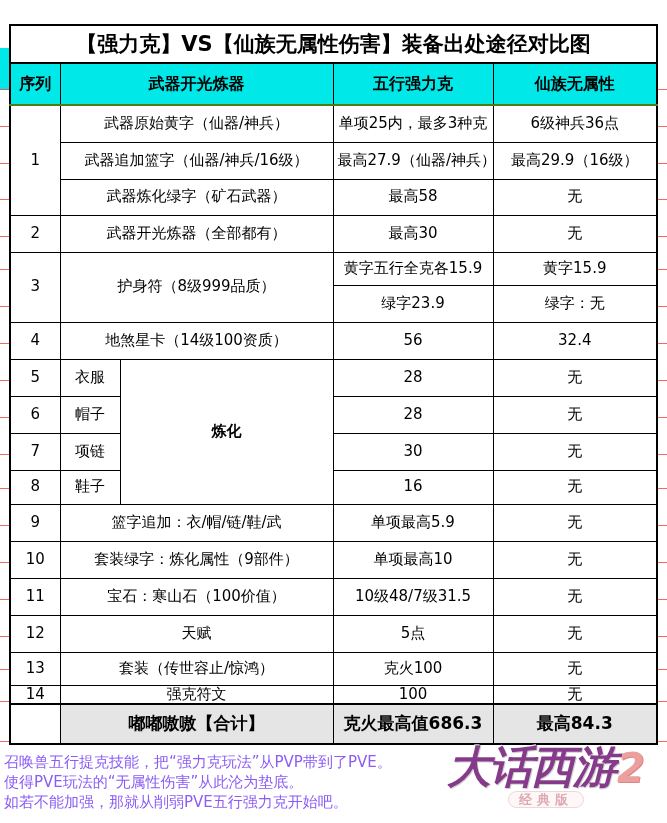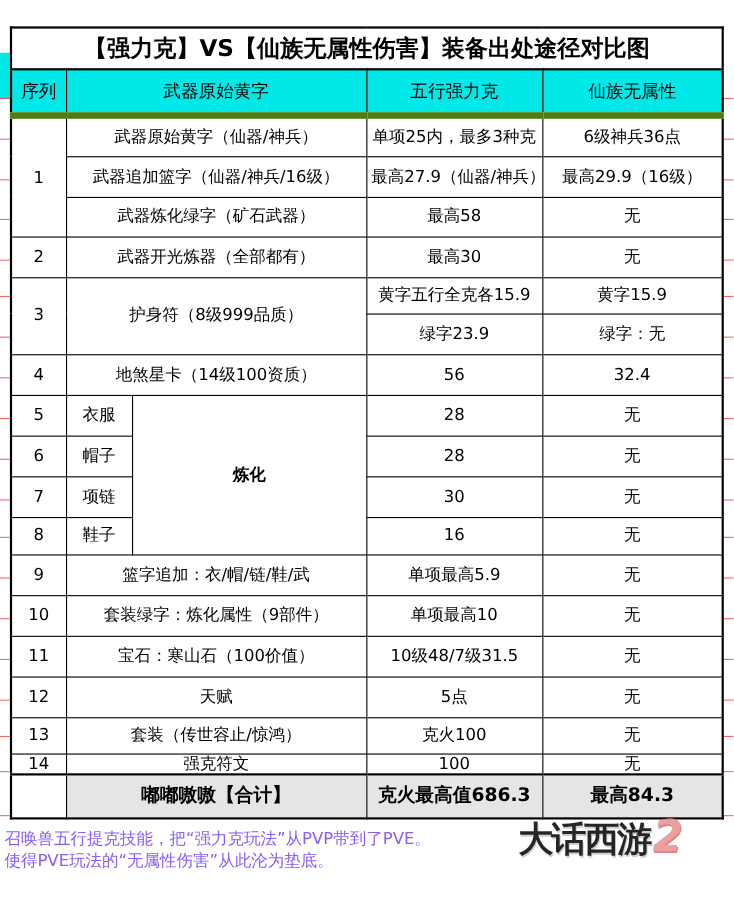--- a/index.html
+++ b/index.html
@@ -18,22 +18,22 @@
     padding:0 4px;text-align:center;vertical-align:middle;
     font-size:15px;line-height:1.15;overflow:hidden;white-space:nowrap;
   }
   td.part{text-align:left;padding-left:8px;}
   td.partb{text-align:left;padding-left:8px;}
   td.merged{text-align:left;padding-left:6px;font-weight:bold;}
   tr.title-row td{
     font-size:21px;font-weight:bold;border-bottom:2px solid #000;background:#fff;
   }
   tr.head td{
-    background:#00e8e8;font-weight:normal;font-size:16px;
-    border-top:2px solid #000;border-bottom:6px solid #4d7c0f;
+    background:#00e8e8;font-weight:bold;font-size:16px;
+    border-top:2px solid #000;border-bottom:2px solid #4d7c0f;
   }
   tr.total td{
     background:#e5e5e5;font-weight:bold;font-size:17px;border-top:2px solid #000;
   }
   tr.total td.blank{background:#ffffff;}
   tr{height:37px;}
   tr.h38{height:38px;} tr.h42{height:42px;} tr.h36{height:36px;}
   tr.h33{height:33px;} tr.h34{height:34px;} tr.h32{height:19px;}
   tr.h40{height:40px;}
   
@@ -45,22 +45,22 @@
     position:absolute;left:4px;top:752px;width:470px;
     font-size:15px;line-height:20px;color:#8b5cf6;
   }
   .footer div{white-space:nowrap;}
   
   .logo{
     position:absolute;right:6px;top:738px;width:230px;text-align:center;
     opacity:.85;pointer-events:none;
   }
   .logo-main{
-    font-size:32px;font-weight:bold;letter-spacing:-2px;
-    color:#000000;text-shadow:1px 1px 0 #c9c9c9,-1px -1px 0 #ffffff;
+    font-size:44px;font-weight:bold;font-style:italic;letter-spacing:-2px;
+    color:#701a75;text-shadow:1px 1px 0 #c9c9c9,-1px -1px 0 #ffffff;
   }
   .logo-num{
     font-size:40px;font-weight:bold;font-style:italic;color:#e98f8f;
     text-shadow:1px 1px 0 #d97070;margin-left:2px;
   }
   .logo-sub{
     margin-top:-6px;font-size:13px;letter-spacing:5px;color:#d99aa4;font-weight:bold;
   }
   .logo-sub span{
     border:1px solid #eccfd4;border-radius:10px;padding:0 10px;background:#fdf6f7;
@@ -78,21 +78,21 @@
       <col style="width:213px">
     <col style="width:160px">
       <col style="width:164px">
   </colgroup>
   <tbody>
   <tr class="title-row h38">
     <td colspan="5">【强力克】VS【仙族无属性伤害】装备出处途径对比图</td>
   </tr>
   <tr class="head h42">
     <td>序列</td>
-    <td colspan="2">武器原始黄字</td>
+    <td colspan="2">武器开光炼器</td>
     <td>五行强力克</td>
     <td>仙族无属性</td>
   </tr>
 
   <tr>
     <td rowspan="3">1</td>
     <td colspan="2" class="part">武器原始黄字（仙器/神兵）</td>
     <td>单项25内，最多3种克</td>
     <td>6级神兵36点</td>
   </tr>
@@ -200,24 +200,28 @@
     <td colspan="2">嘟嘟嗷嗷【合计】</td>
     <td>克火最高值686.3</td>
     <td>最高84.3</td>
   </tr>
   </tbody>
 </table>
 
 <div class="footer">
   <div>召唤兽五行提克技能，把“强力克玩法”从PVP带到了PVE。</div>
   <div>使得PVE玩法的“无属性伤害”从此沦为垫底。</div>
+  <div>如若不能加强，那就从削弱PVE五行强力克开始吧。</div>
 </div>
 
 <div class="logo">
   <span class="logo-main">大话西游</span><span class="logo-num">2</span>
+  <div class="logo-sub">
+    <span>经典版</span>
+  </div>
 </div>
 
 <div class="tick" style="left: 0px; top: 89px;"></div>
 <div class="tick" style="left: 658px; top: 89px;"></div>
 <div class="tick" style="left: 0px; top: 126px;"></div>
 <div class="tick" style="left: 658px; top: 126px;"></div>
 <div class="tick" style="left: 0px; top: 163px;"></div>
 <div class="tick" style="left: 658px; top: 163px;"></div>
 <div class="tick" style="left: 0px; top: 199px;"></div>
 <div class="tick" style="left: 658px; top: 199px;"></div>

